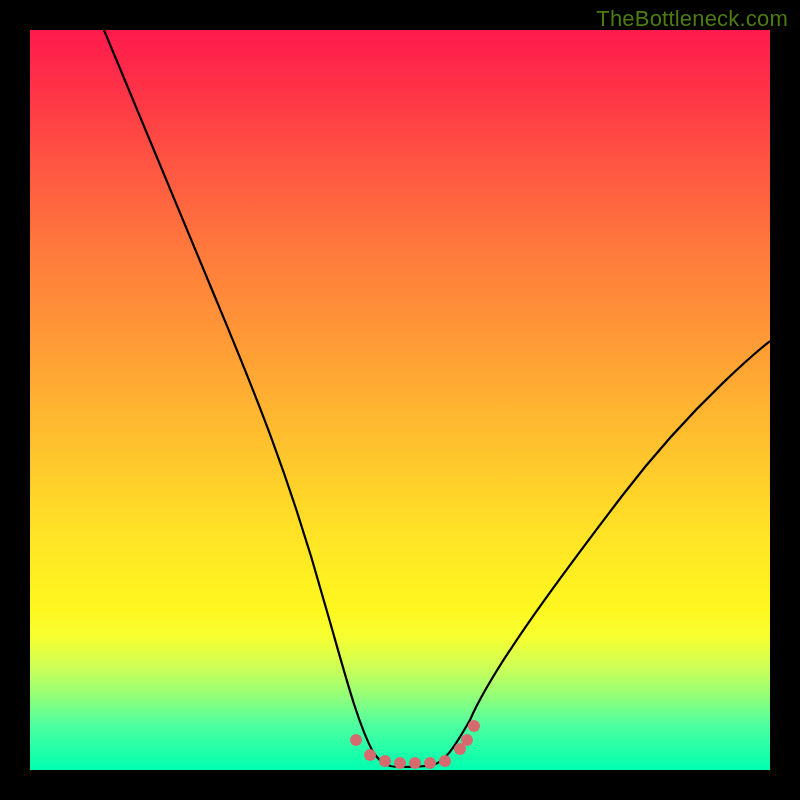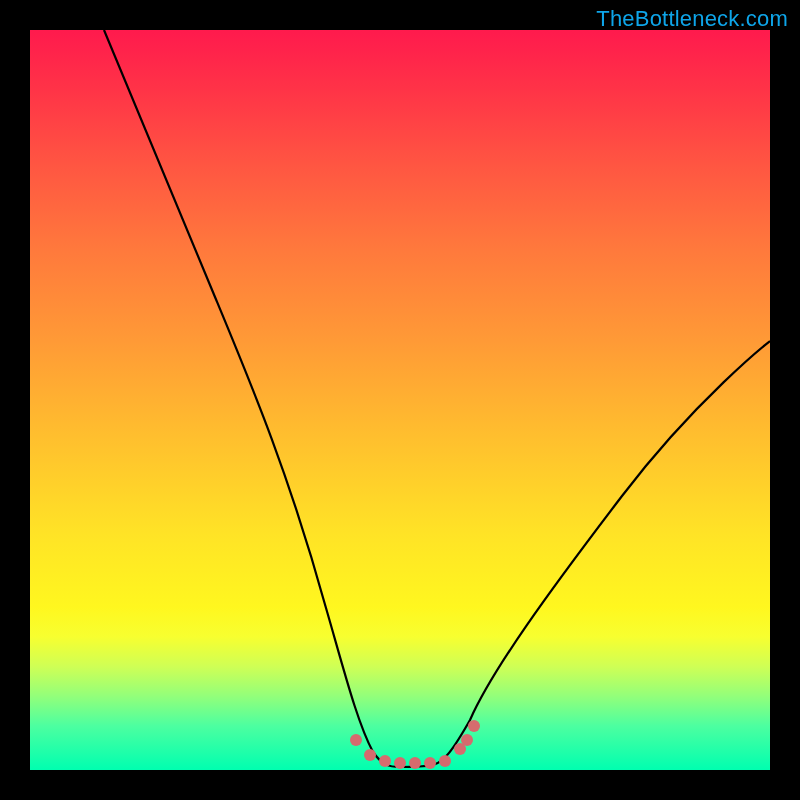--- a/index.html
+++ b/index.html
@@ -39,21 +39,21 @@
       #cfff55 86%,
       #93ff7a 90%,
       #4dffa0 94%,
       #00ffb0 100%
     );
   }
   .watermark {
     position: absolute;
     top: 6px;
     right: 12px;
-    color: #0ea5e9;
+    color: #4d7c0f;
     font-size: 22px;
     font-weight: 500;
     letter-spacing: 0.2px;
     user-select: none;
   }
   svg.curve {
     position: absolute;
     left: 0;
     top: 0;
     width: 740px;

